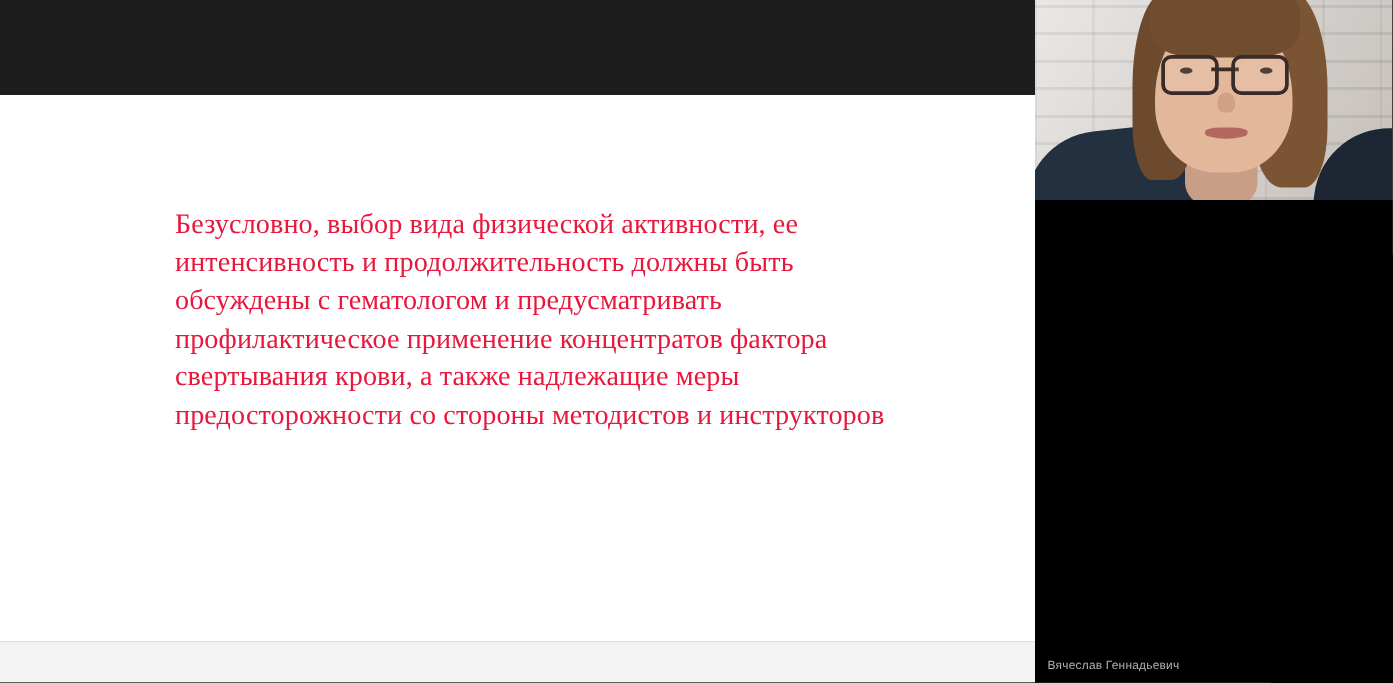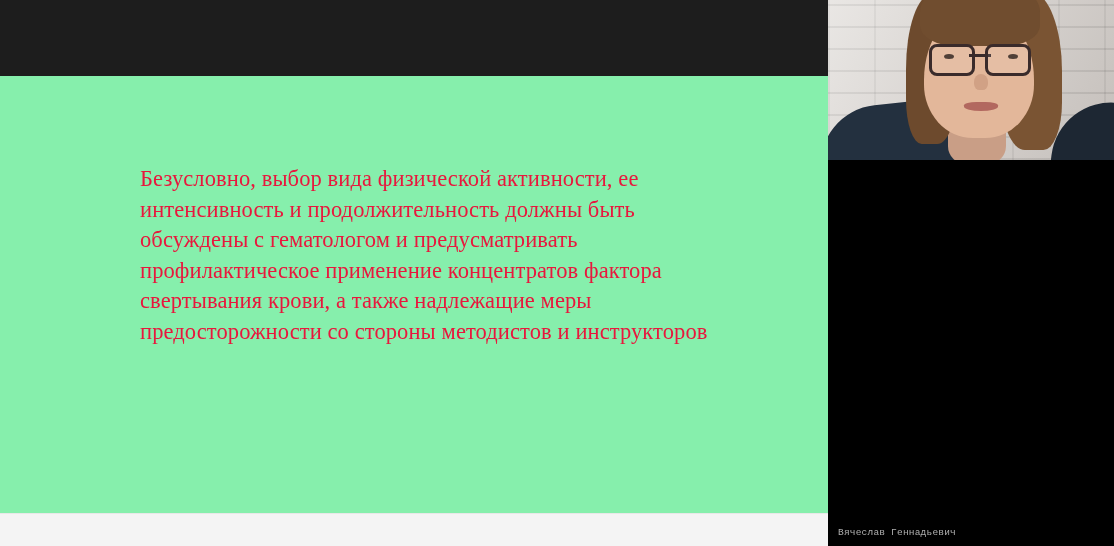--- a/index.html
+++ b/index.html
@@ -38,21 +38,21 @@
     width: 828px;
     height: 76px;
     background: #1d1d1d;
   }
   .slide-canvas {
     position: absolute;
     left: 0;
     top: 76px;
     width: 828px;
     height: 437px;
-    background: #86efac;
+    background: #ffffff;
   }
   .slide-bottombar {
     position: absolute;
     left: 0;
     top: 513px;
     width: 828px;
     height: 33px;
     background: #f4f4f4;
     border-top: 1px solid #e8e8e8;
   }
@@ -237,21 +237,21 @@
     height: 386px;
     background: #000000;
   }
   .cam-name {
     position: absolute;
     left: 10px;
     bottom: 8px;
     color: #c8c8c8;
     font-size: 9.5px;
     letter-spacing: 0.2px;
-    font-family: Liberation Mono, monospace;
+    font-family: Liberation Sans, sans-serif;
     opacity: 0.88;
   }
 </style>
 </head>
 <body>
 
 <div id="app">
 
   <div class="slide-area">
     <div class="slide-topbar"></div>

